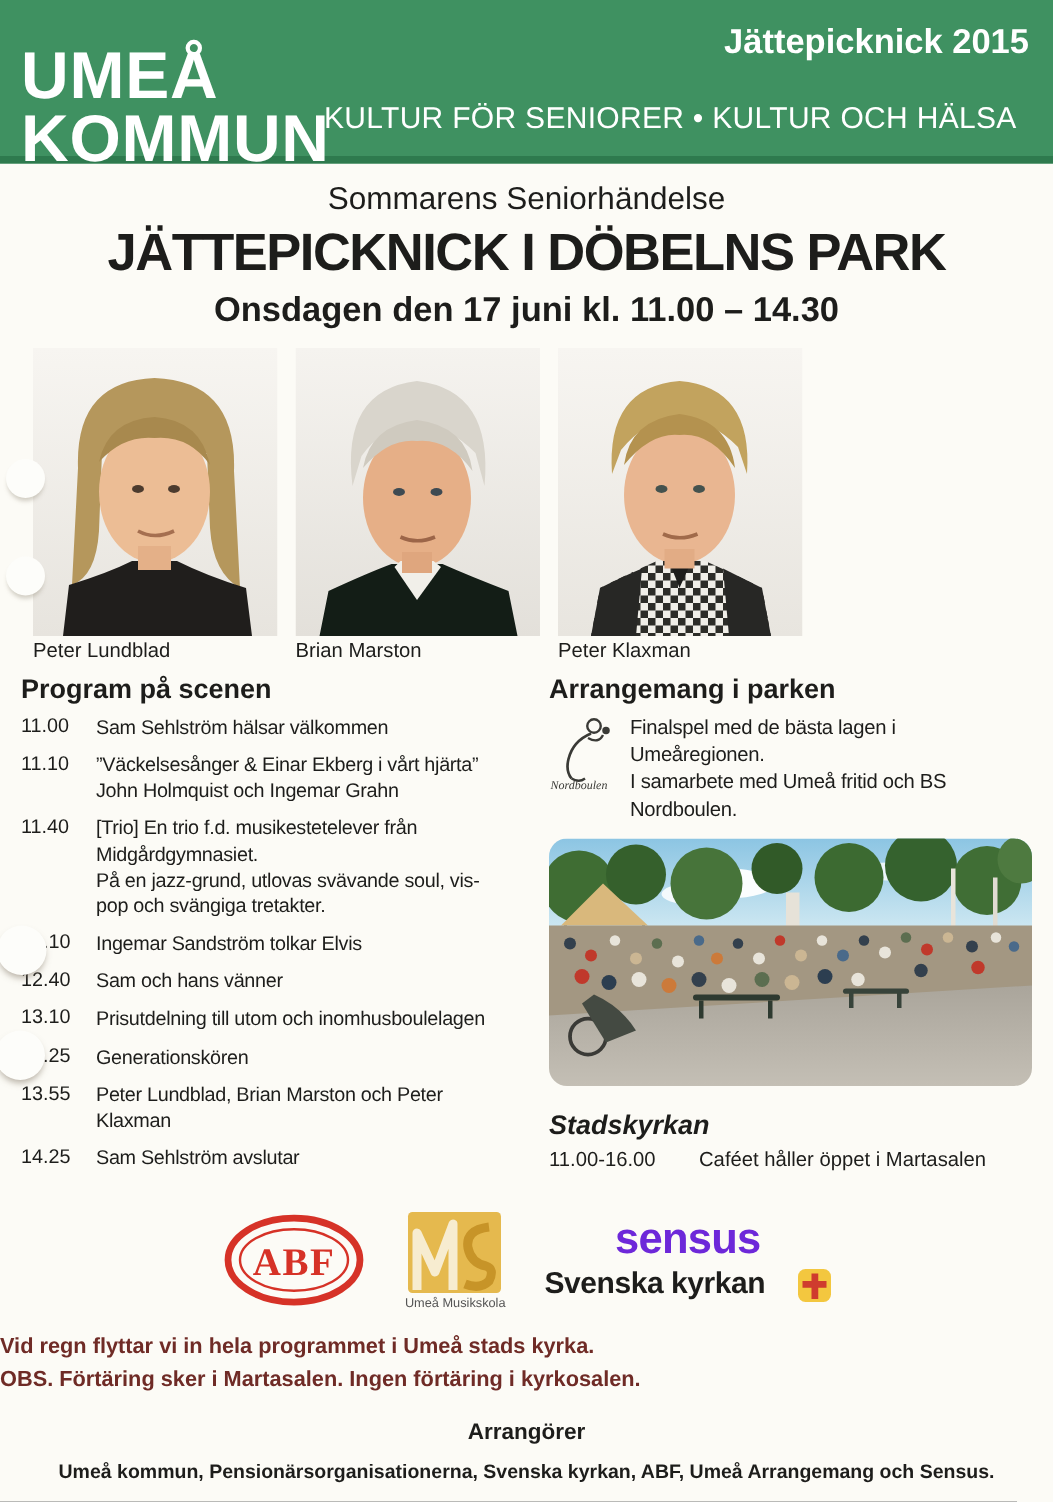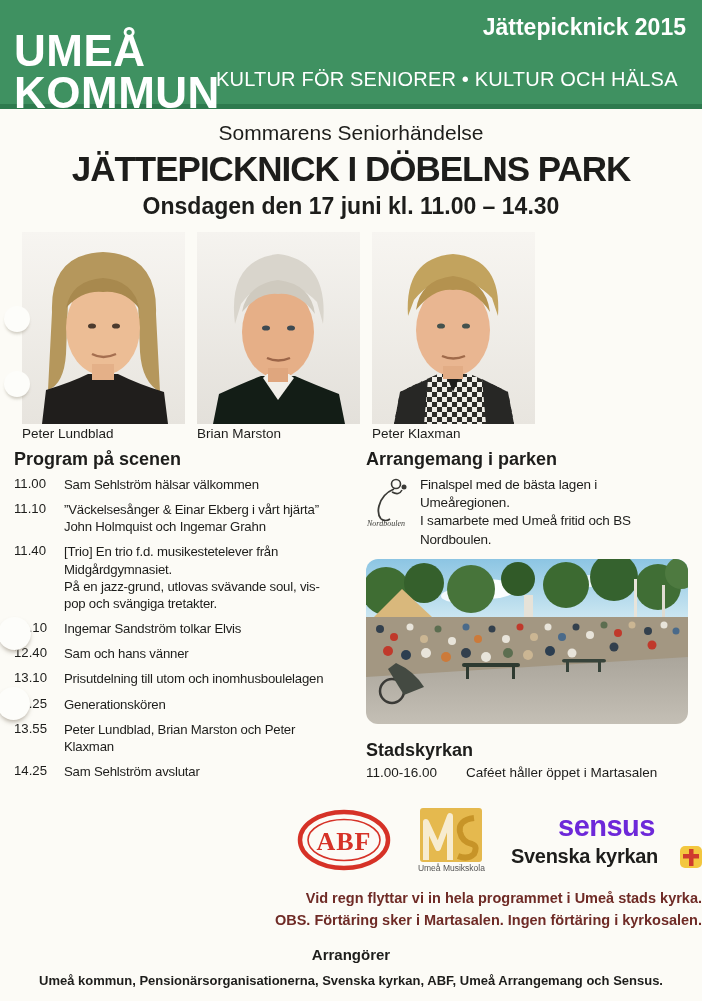--- a/index.html
+++ b/index.html
@@ -34,33 +34,33 @@
   .section-h{font-size:18px;font-weight:bold;margin:0 0 6px 0;}
   .prog-row{display:flex;margin-bottom:8px;}
   .prog-time{width:50px;flex:none;font-size:13.2px;}
   .prog-desc{font-size:13.2px;line-height:1.3;white-space:pre-line;letter-spacing:-.2px;padding-right:4px;}
   .boule-row{display:flex;font-size:13.5px;margin-bottom:4px;}
   .boule-time{width:88px;flex:none;}
   .boule-info{display:flex;align-items:flex-start;margin-bottom:10px;}
   .boule-logo{flex:none;width:46px;margin-right:8px;}
   .boule-text{font-size:13.5px;line-height:1.35;white-space:pre-line;letter-spacing:-.2px;}
   .park-photo{display:block;width:322px;height:165px;border-radius:12px;margin-top:8px;}
-  .church-h{margin-top:16px;margin-bottom:4px;}
+  .church-h{margin-top:16px;margin-bottom:4px;font-style:italic;}
   .church-row{display:flex;font-size:13.5px;}
   .church-time{width:100px;flex:none;}
   
-  .logos-row{display:flex;justify-content:flex-end;align-items:center;gap:26px;margin-top:16px;height:72px;}
+  .logos-row{display:flex;justify-content:center;align-items:center;gap:26px;margin-top:16px;height:72px;}
   .ums{display:flex;flex-direction:column;align-items:center;}
   .ums-caption{font-size:8.5px;color:#555;margin-top:1px;}
   .right-logos{display:flex;flex-direction:column;align-items:center;gap:4px;}
   .sensus-word{font-size:29px;font-weight:bold;color:#6d28d9;letter-spacing:-.5px;line-height:1;}
   .kyrkan{display:flex;align-items:center;gap:22px;}
   .kyrkan-text{font-size:20px;font-weight:bold;letter-spacing:-.3px;}
   
-  .warning{text-align:right;font-size:14.5px;font-weight:bold;line-height:1.5;margin-top:12px;color:#6f2b26;}
+  .warning{text-align:left;font-size:14.5px;font-weight:bold;line-height:1.5;margin-top:12px;color:#6f2b26;}
   .arrangorer-h{text-align:center;font-size:15px;font-weight:bold;margin-top:14px;}
   .organizers{text-align:center;font-size:13px;font-weight:bold;margin-top:10px;}
   
   .punch{position:absolute;border-radius:50%;background:#fdfdfa;z-index:5;}
   .punch.light{box-shadow:0 3px 3px -1px rgba(130,120,100,.35);}
   .punch.strong{box-shadow:0 3px 4px -1px rgba(120,108,90,.5);}
 </style>
 </head>
 <body>
 

